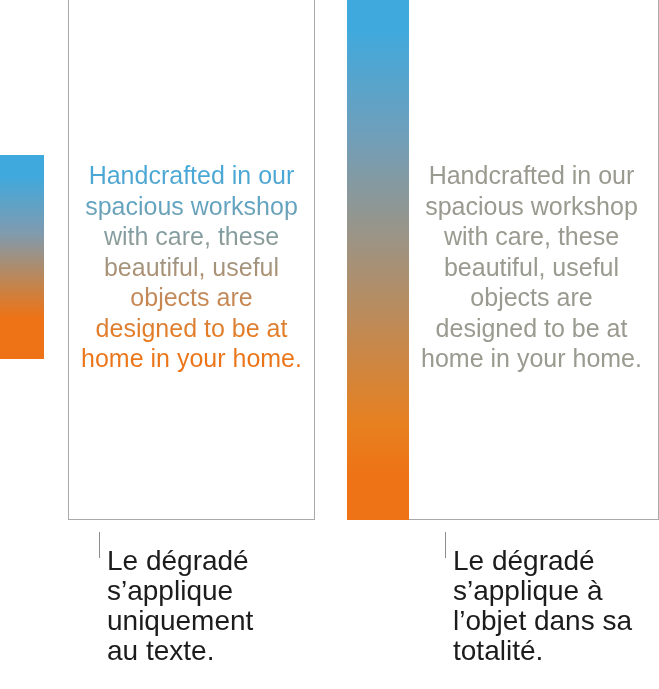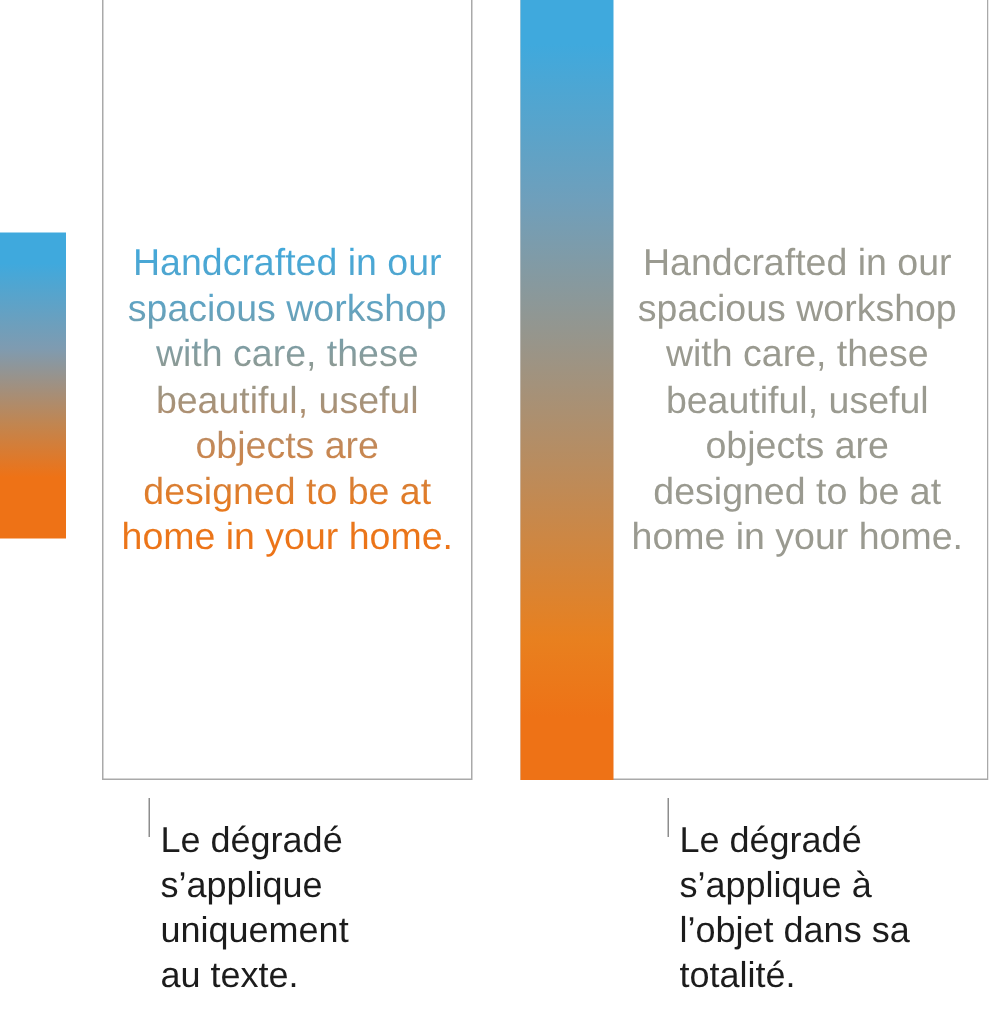--- a/index.html
+++ b/index.html
@@ -128,21 +128,21 @@
   }
   #leader-right {
     left: 445px;
     top: 532px;
     height: 26px;
   }
 
   
   .caption {
     position: absolute;
-    font-size: 24px;
+    font-size: 28px;
     line-height: 30px;
     color: #1c1c1c;
     white-space: pre-line;
   }
   #caption-left {
     left: 107px;
     top: 546px;
     width: 210px;
   }
   #caption-right {

